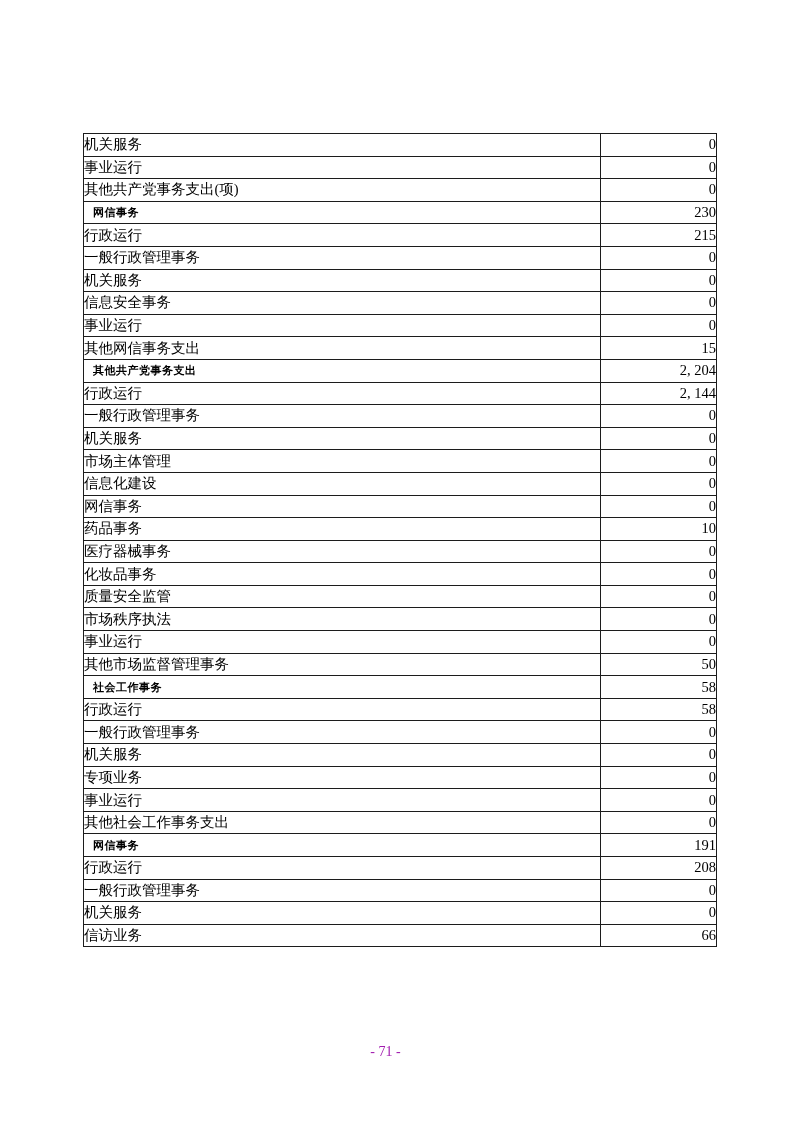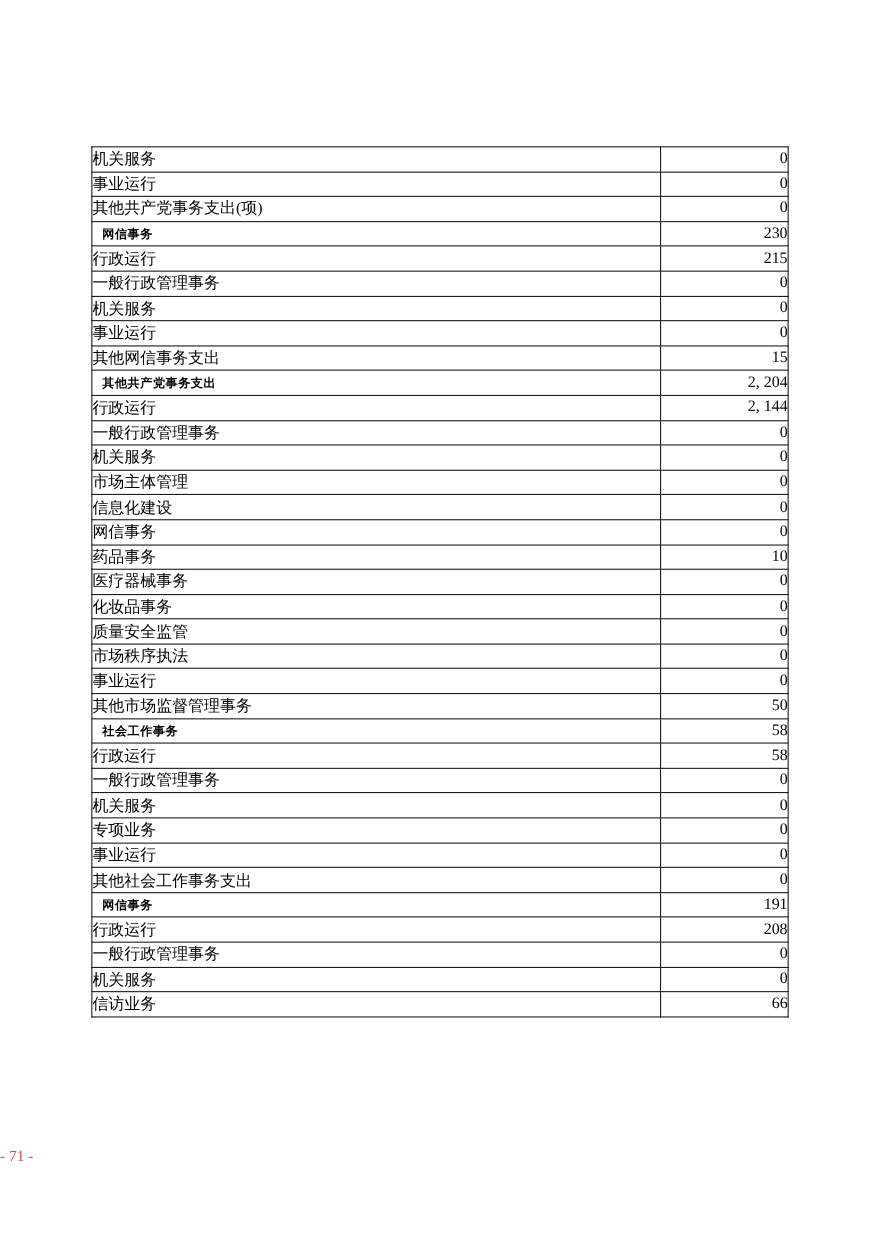--- a/index.html
+++ b/index.html
@@ -40,23 +40,23 @@
     font-weight: 700;
     font-family: "Liberation Sans", "DejaVu Sans", sans-serif;
     font-size: 11px;
     letter-spacing: 0.5px;
   }
   .page-number {
     position: absolute;
     top: 1044px;
     left: 0;
     width: 100%;
-    text-align: left;
+    text-align: center;
     font-size: 14px;
-    color: #ef4444;
+    color: #a21caf;
   }
 </style>
 </head>
 <body>
 
 <div class="page">
 
   <table class="budget-table">
     <colgroup>
       <col class="c-item">
@@ -91,20 +91,24 @@
     <tr>
       <td class="item-cell">一般行政管理事务</td>
       <td class="amount-cell">0</td>
     </tr>
 
     <tr>
       <td class="item-cell">机关服务</td>
       <td class="amount-cell">0</td>
     </tr>
 
+    <tr>
+      <td class="item-cell">信息安全事务</td>
+      <td class="amount-cell">0</td>
+    </tr>
 
     <tr>
       <td class="item-cell">事业运行</td>
       <td class="amount-cell">0</td>
     </tr>
 
     <tr>
       <td class="item-cell">其他网信事务支出</td>
       <td class="amount-cell">15</td>
     </tr>

